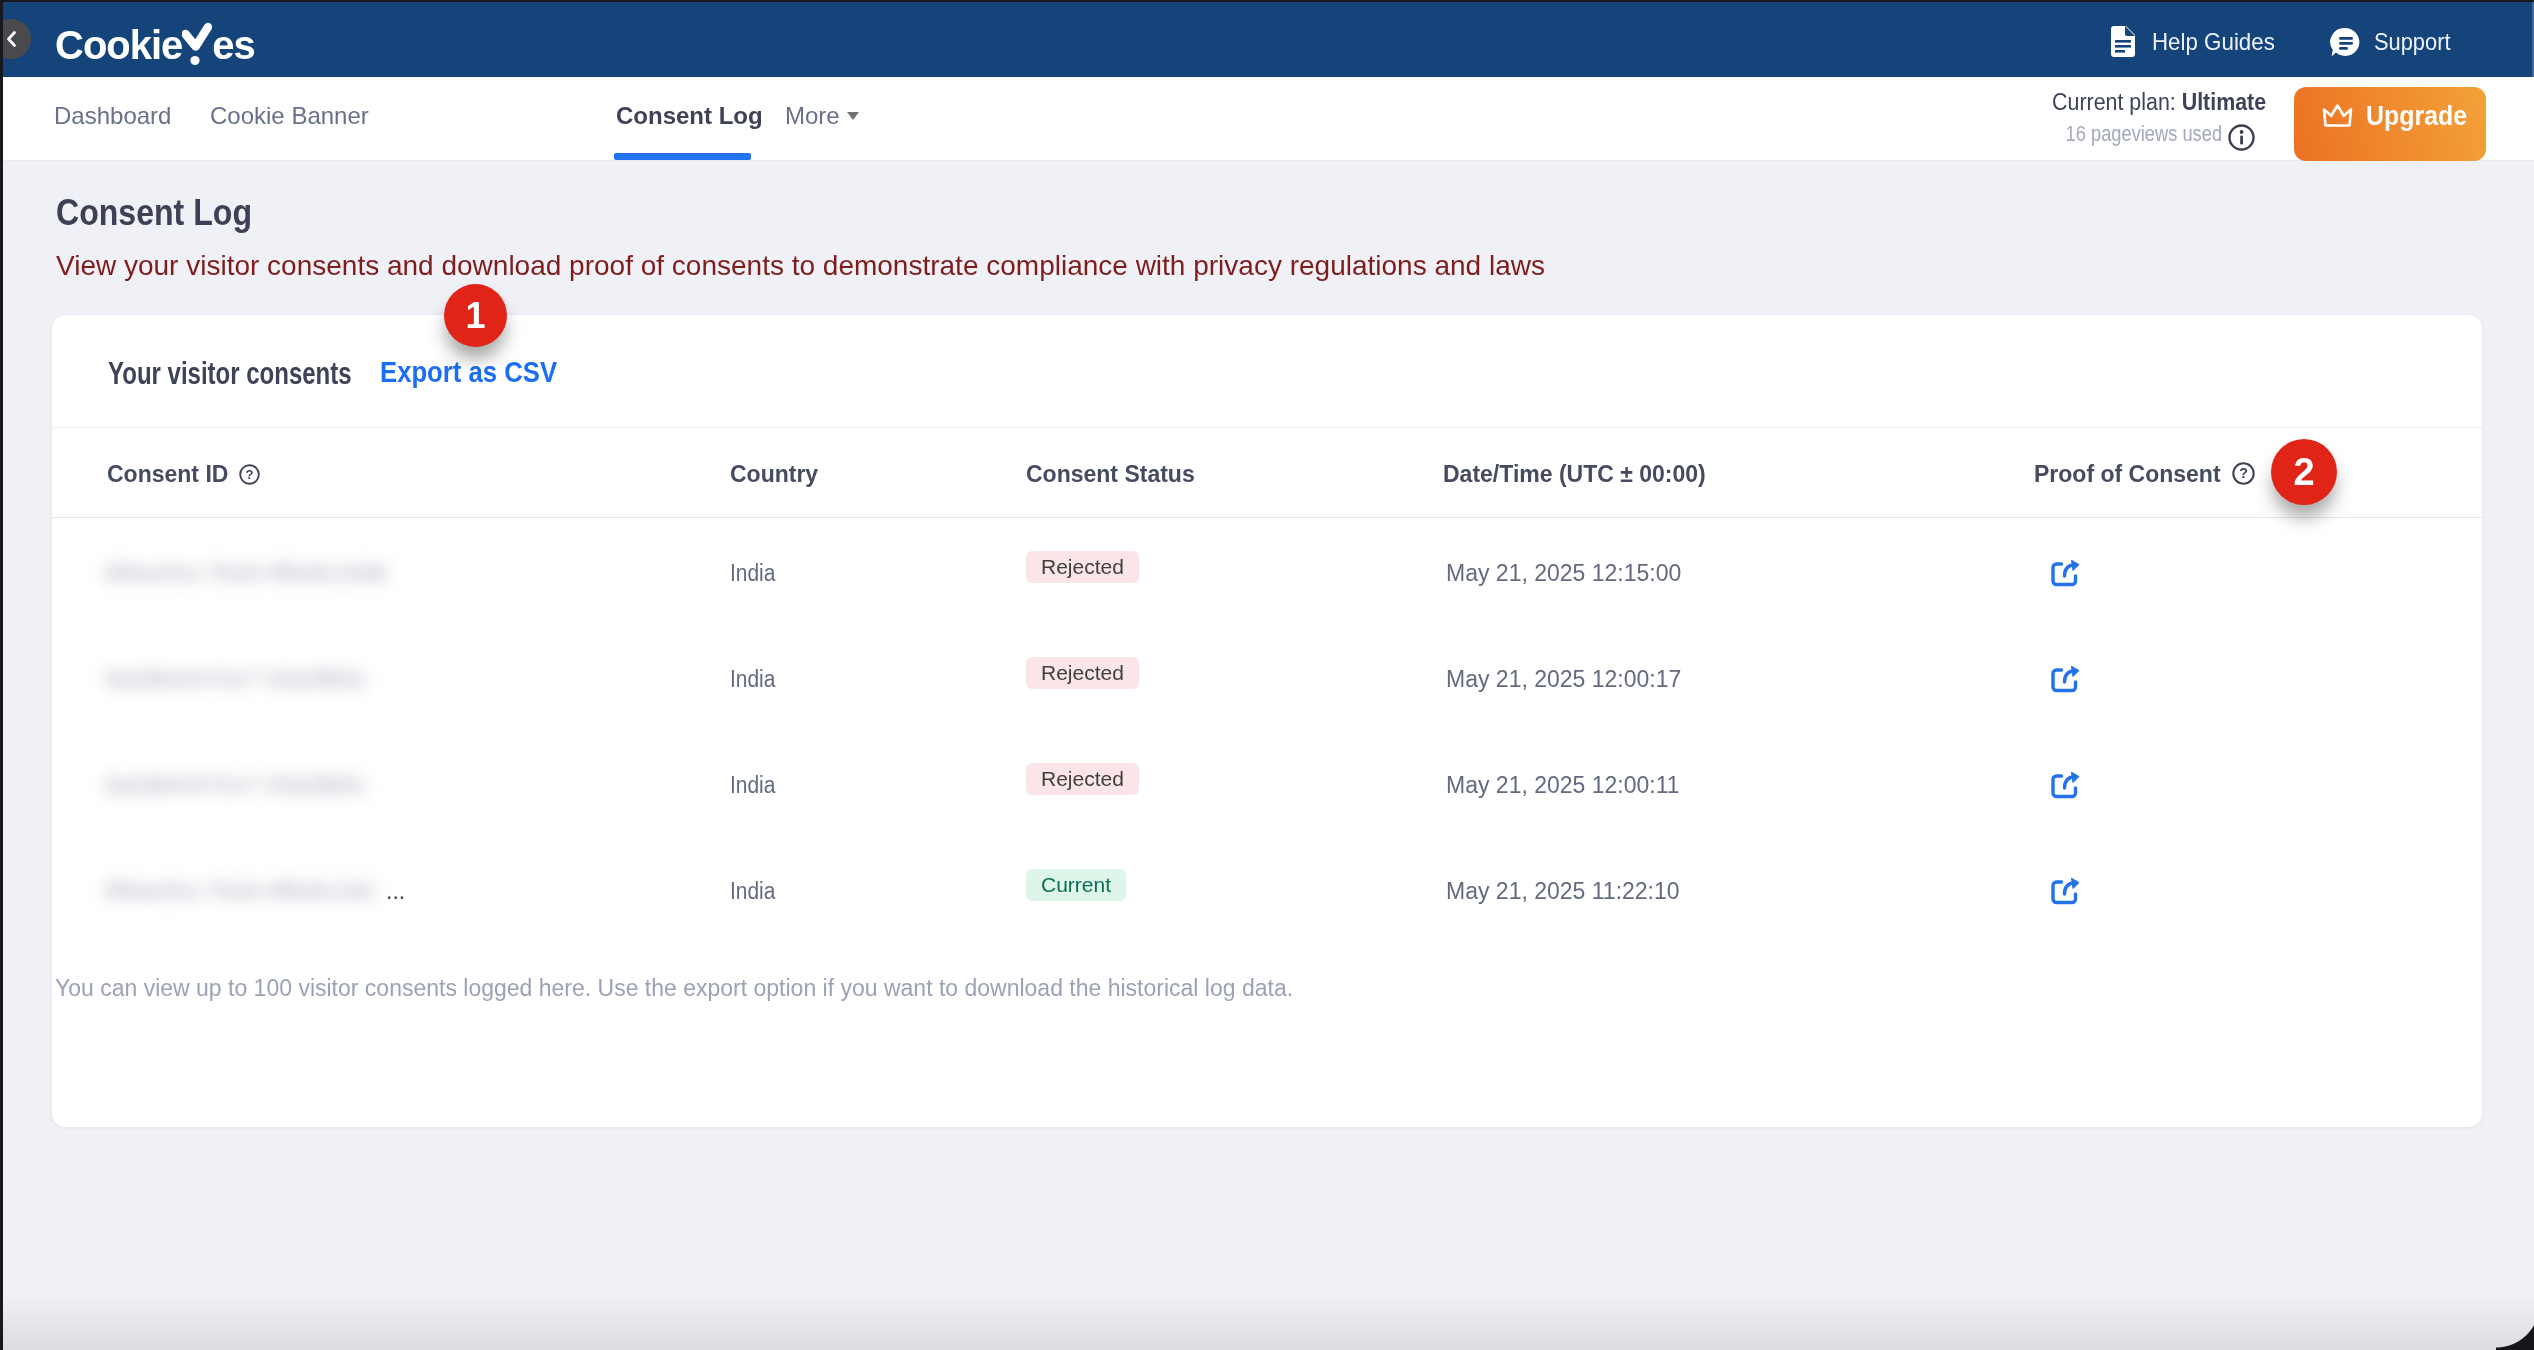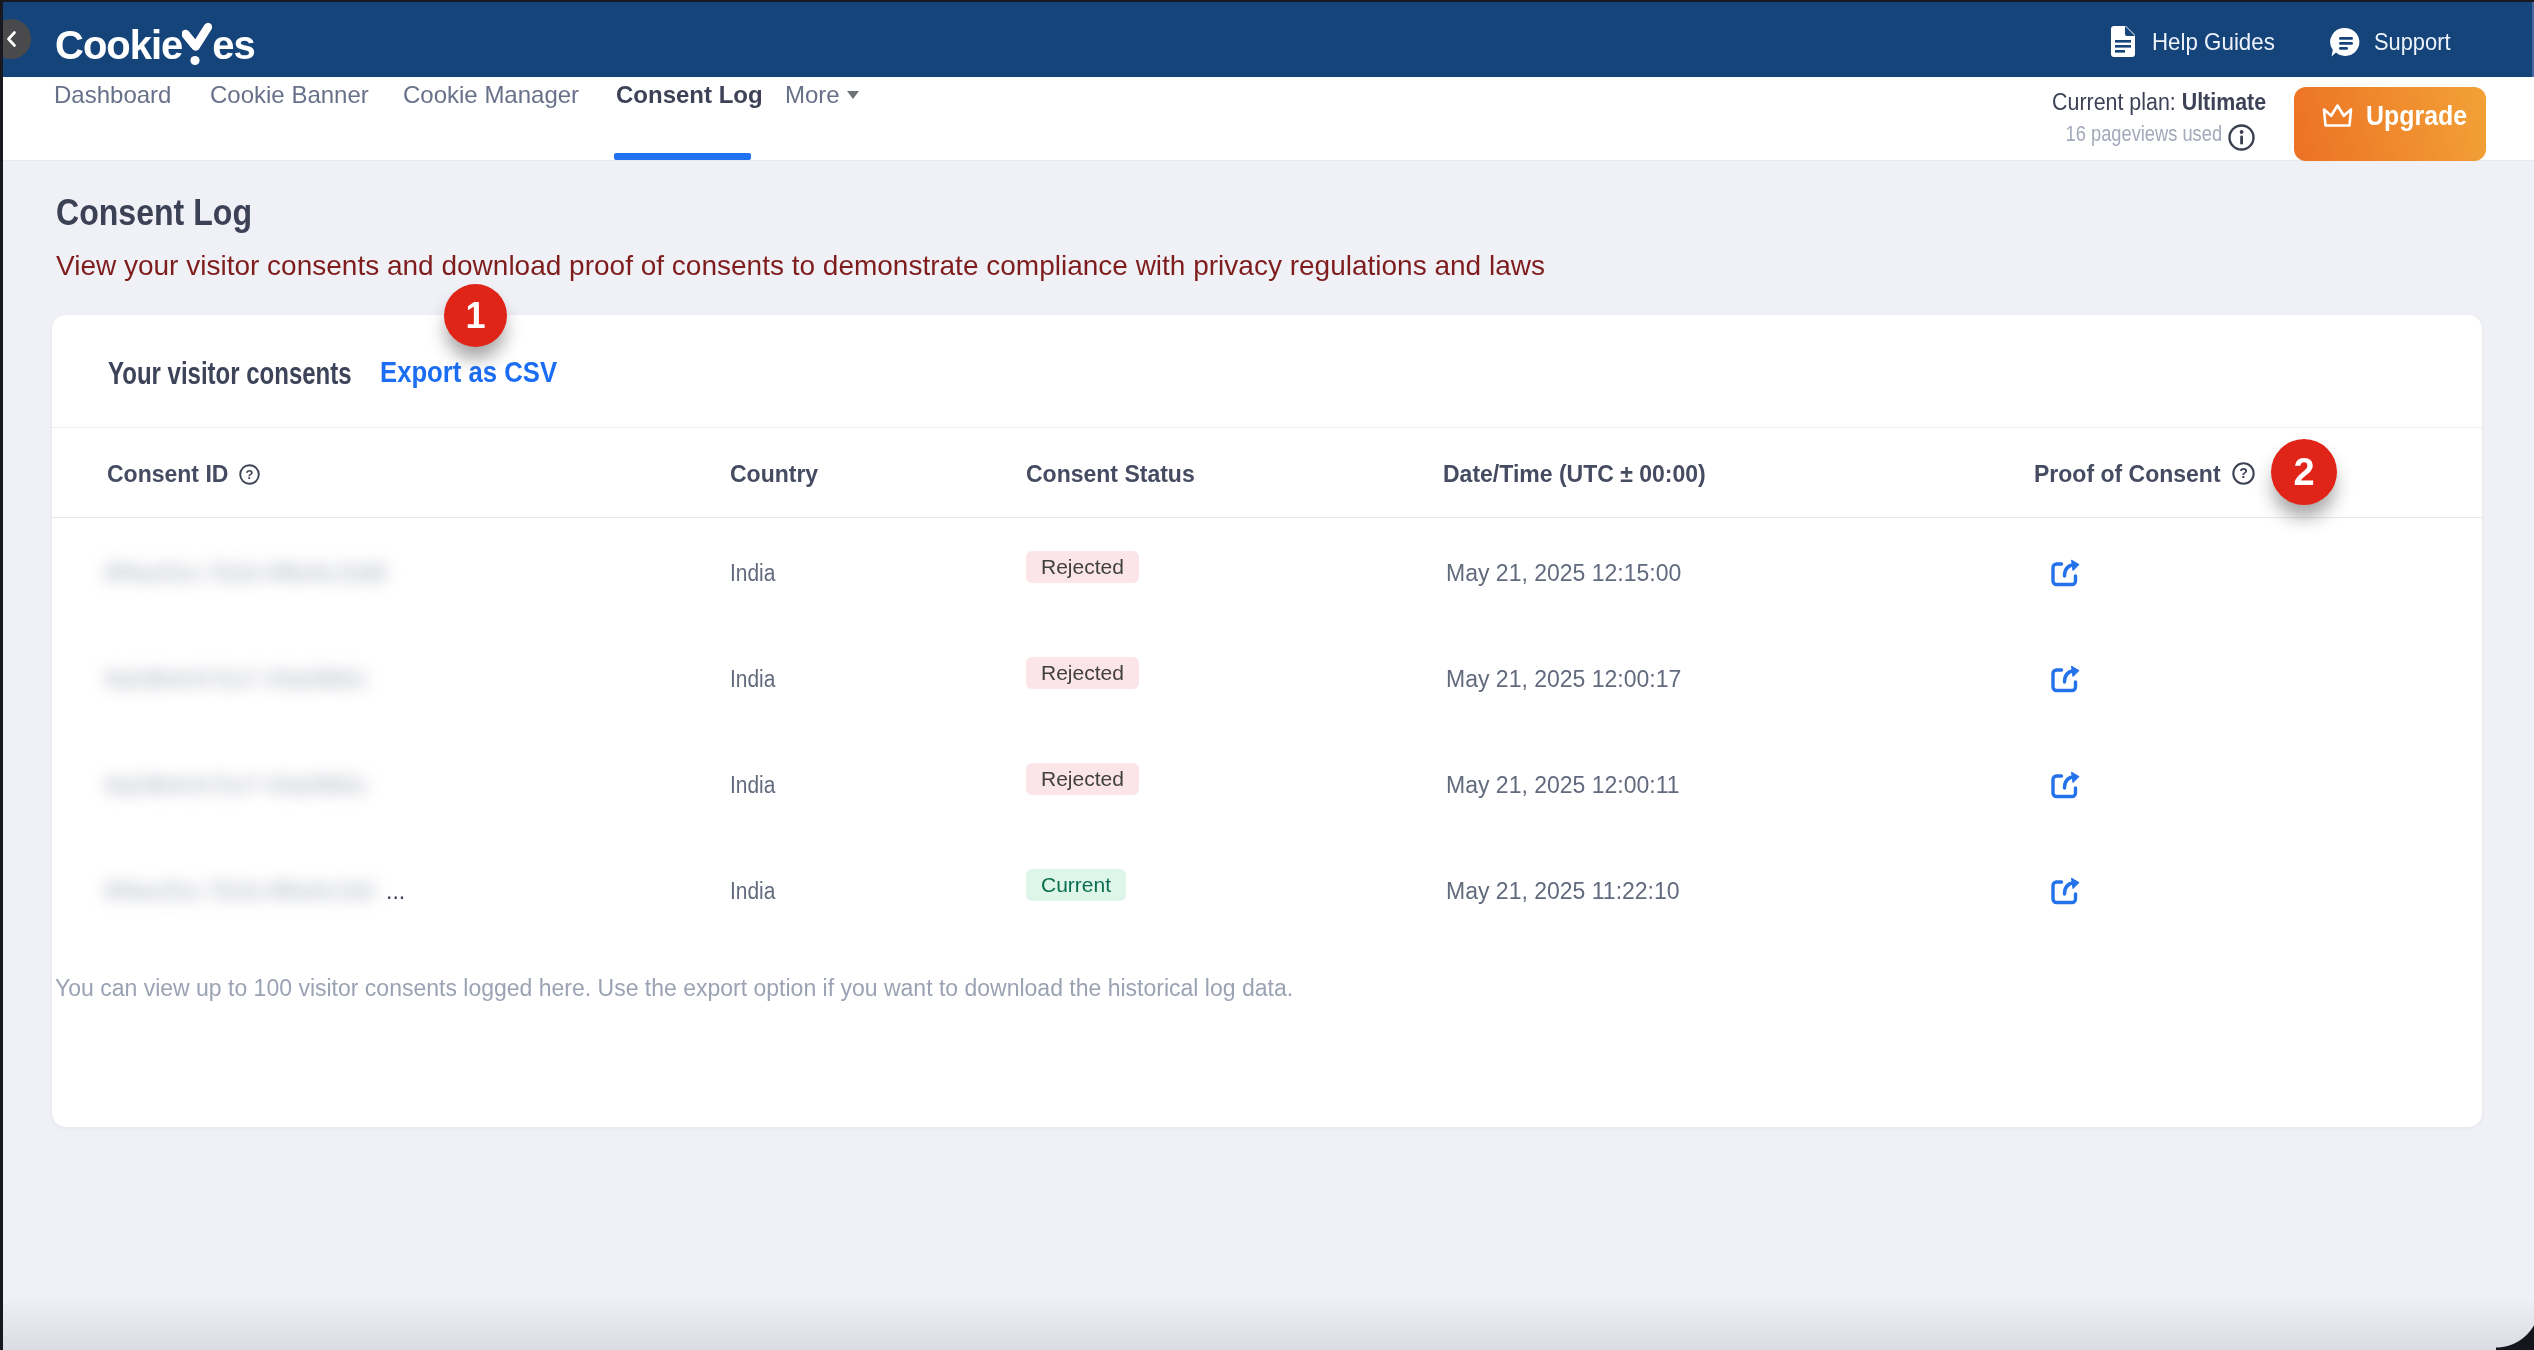--- a/index.html
+++ b/index.html
@@ -8,21 +8,21 @@
   .abs { position:absolute; }
 
   
   .topbar { position:absolute; left:0; top:0; width:2534px; height:77px; background:#144479; }
   .backbtn { position:absolute; left:-9px; top:19px; width:40px; height:40px; border-radius:50%; background:#4a4a4c; z-index:5; }
   .logo { position:absolute; left:55px; top:21px; height:48px; color:#fff; font-weight:bold; font-size:40px; letter-spacing:-1px; line-height:44px; }
   .nav-ico-lbl { color:#eef2fa; font-size:24px; position:absolute; transform-origin:left center; }
 
   
   .subnav { position:absolute; left:0; top:77px; width:2534px; height:84px; background:#ffffff; border-bottom:1px solid #e8eaf0; }
-  .tab { position:absolute; top:0; height:84px; padding-top:4px; line-height:normal; font-size:24px; color:#68718a; white-space:nowrap; }
+  .tab { position:absolute; top:0; height:84px; padding-top:25px; line-height:normal; font-size:24px; color:#68718a; white-space:nowrap; }
   .tab.active { color:#3d4257; font-weight:bold; }
   .tab-underline { position:absolute; left:614px; top:76px; width:137px; height:7px; background:#2372f2; border-radius:2px; }
   .caret { display:inline-block; width:0; height:0; border-left:6px solid transparent; border-right:6px solid transparent; border-top:8px solid #6f7376; vertical-align:middle; margin-left:7px; margin-top:-4px; }
 
   .planline1 { position:absolute; right:268px; top:12px; font-size:23px; color:#3d4257; white-space:nowrap; transform:scaleX(0.93); transform-origin:right center; }
   .planline2 { position:absolute; right:312px; top:45px; font-size:21.5px; color:#a3a9ba; white-space:nowrap; transform:scaleX(0.85); transform-origin:right center; }
   .upgrade { position:absolute; left:2294px; top:10px; width:192px; height:74px; border-radius:12px; background:linear-gradient(75deg,#ec7124 0%,#f2a237 100%); color:#fff; font-size:28px; font-weight:bold; }
 
   
   .h1 { position:absolute; left:56px; top:192px; font-size:36px; font-weight:bold; color:#3c4156; transform:scaleX(0.891); transform-origin:left top; white-space:nowrap; }
@@ -88,21 +88,20 @@
       <rect x="9" y="10" width="14" height="2.8" rx="1.4" fill="#144479"></rect>
       <rect x="9" y="15" width="14" height="2.8" rx="1.4" fill="#144479"></rect>
       <rect x="9" y="20" width="9" height="2.8" rx="1.4" fill="#144479"></rect>
     </svg>
   <div class="nav-ico-lbl" style="left:2374px;top:28px;transform:scaleX(0.91);">Support</div>
 </div>
 
 <div class="subnav">
   <div class="tab" style="left:54px;">Dashboard</div>
   <div class="tab" style="left:210px;">Cookie Banner</div>
-  <div class="tab" style="left:403px;">Cookie Manager</div>
   <div class="tab active" style="left:616px;">Consent Log</div>
   <div class="tab" style="left:785px;">More<span class="caret"></span></div>
   <div class="tab-underline"></div>
   <div class="planline1">Current plan: <b>Ultimate</b></div>
   <div class="planline2">16 pageviews used</div>
   <svg class="abs" style="left:2228px;top:47px;z-index:3" width="27" height="27" viewBox="0 0 27 27">
       <circle cx="13.5" cy="13.5" r="12" fill="none" stroke="#3a3f50" stroke-width="2.4"></circle>
       <rect x="12.2" y="11.5" width="2.8" height="9" rx="1.2" fill="#3a3f50"></rect>
       <circle cx="13.6" cy="8" r="1.9" fill="#3a3f50"></circle>
     </svg>

